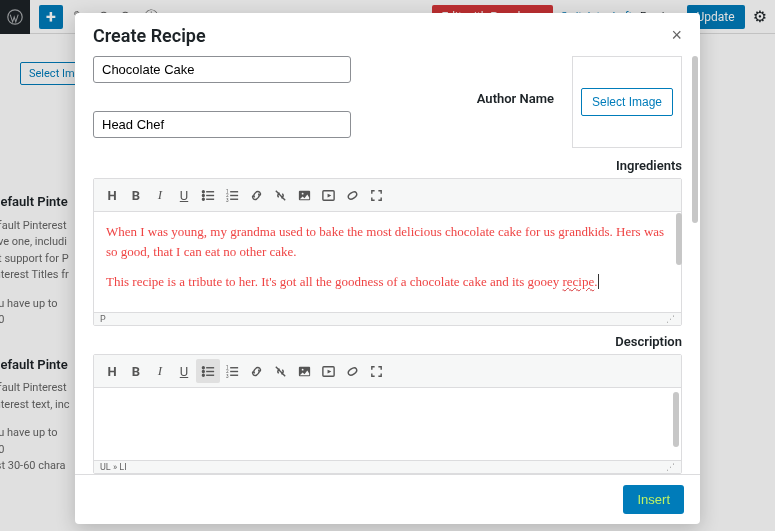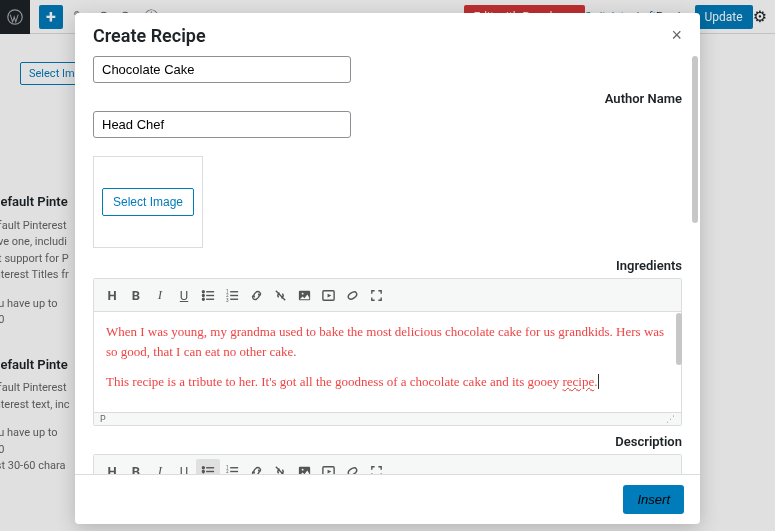--- a/index.html
+++ b/index.html
@@ -32,21 +32,21 @@
     width: 24px; height: 24px;
     margin-left: 9px;
     background: #007cba;
     color: #fff;
     display: flex; align-items: center; justify-content: center;
     border-radius: 2px;
     font-size: 18px;
     font-weight: bold;
   }
   .bg-toolicons { margin-left: 10px; color: #666; display: flex; gap: 12px; font-size: 14px; }
-  .bg-right { margin-left: auto; display: flex; align-items: center; padding-right: 8px; }
+  .bg-right { margin-left: auto; display: flex; align-items: center; gap: 8px; padding-right: 8px; }
   .bg-edit-pl { background: #d63638; color: #fff; padding: 5px 10px; border-radius: 2px; font-size: 12px; }
   .bg-draft { color: #007cba; font-size: 11px; }
   .bg-preview { color: #1d2327; font-size: 11px; }
   .bg-update { background: #007cba; color: #fff; padding: 5px 10px; border-radius: 2px; font-size: 12px; }
   .bg-gear { font-size: 16px; color: #1d2327; }
   .bg-content {
     position: absolute;
     top: 34px; left: 0; right: 0; bottom: 0;
     background: #fff;
     padding: 20px 0 0 0;
@@ -105,21 +105,21 @@
   }
   .scrollbar-fake {
     position: absolute;
     right: 2px;
     top: 0;
     width: 6px;
     height: 40%;
     background: #c7c7c7;
     border-radius: 3px;
   }
-  .field-row { display: flex; gap: 18px; margin-bottom: 10px; flex-direction: column; }
+  .field-row { display: flex; gap: 18px; margin-bottom: 10px; }
   .field-left { flex: 1; }
   .image-box {
     width: 110px;
     height: 92px;
     border: 1px solid #dcdcde;
     display: flex;
     align-items: center;
     justify-content: center;
   }
   .select-image-btn {
@@ -199,27 +199,26 @@
     border-radius: 3px;
   }
   .modal-footer {
     border-top: 1px solid #dcdcde;
     padding: 10px 16px;
     display: flex;
     justify-content: flex-end;
   }
   .insert-btn {
     background: #007cba;
-    color: #000000;
+    color: #bef264;
     border: none;
     padding: 7px 14px;
     border-radius: 3px;
     font-size: 13px;
     cursor: pointer;
-    font-style: italic;
   }
   .squiggle { text-decoration: underline wavy #d63638; text-decoration-thickness: 1px; }
   .cursor-caret { border-right: 1px solid #333; }
   .svg-icon { width: 15px; height: 15px; stroke: #555; fill: none; stroke-width: 1.5; }
   .svg-icon.filled { fill: #555; stroke: none; }
   .desc-wrap { position: relative; }
   .desc-scroll-out {
     position: absolute;
     right: 0px; top: 35px;
     width: 6px; height: 52px;

